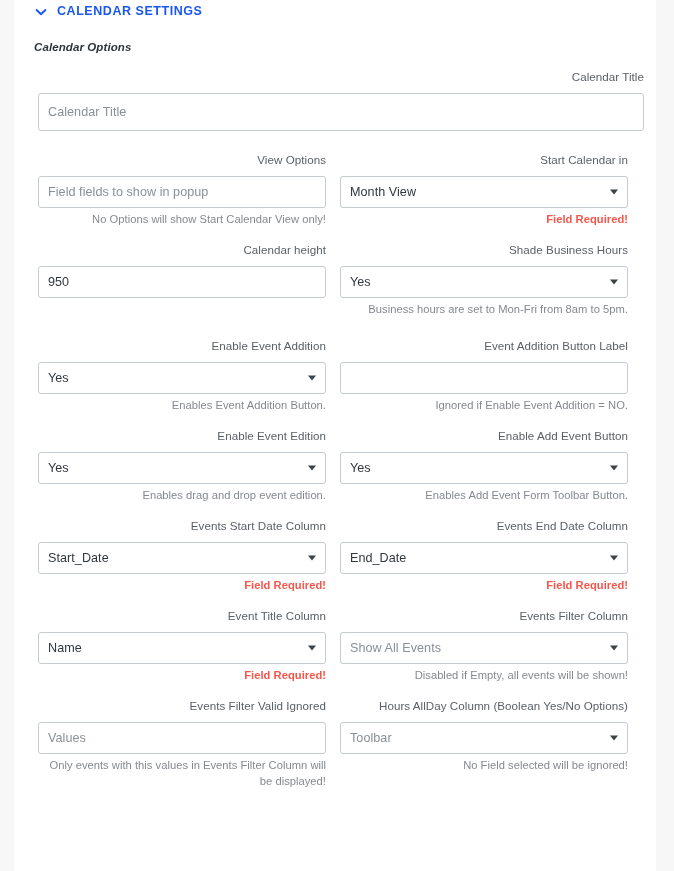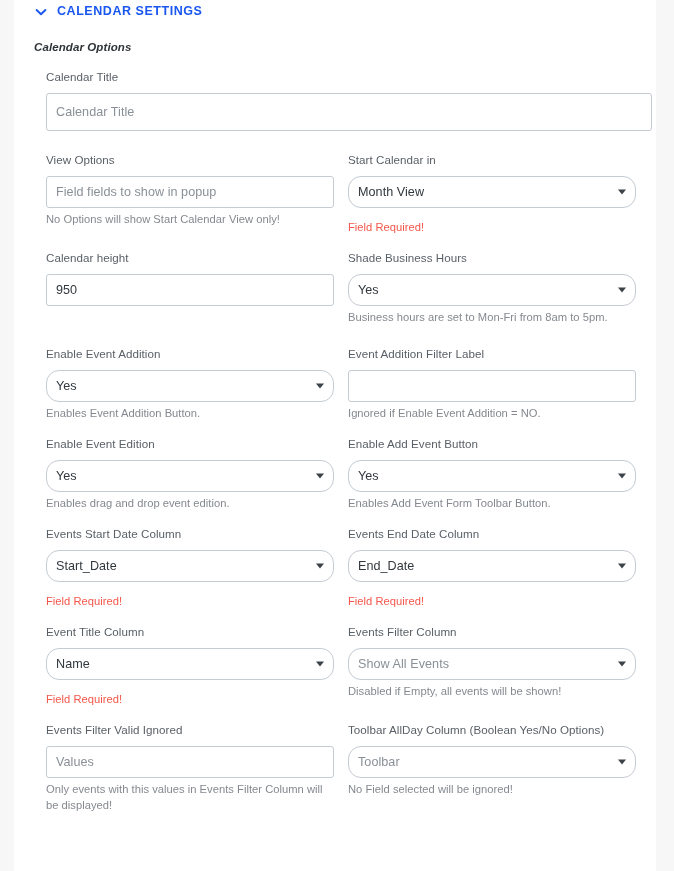--- a/index.html
+++ b/index.html
@@ -60,23 +60,24 @@
     left: 20px;
     top: 41px;
     font-size: 11.5px;
     font-weight: bold;
     color: #2e3338;
     letter-spacing: 0.1px;
     font-style: italic;
   }
   .form {
     position: absolute;
-    left: 32px;
+    left: 24px;
     top: 70px;
     width: 606px;
+    text-align: right;
   }
   .row {
     display: flex;
     gap: 14px;
     width: 606px;
   }
   .field {
     width: 288px;
     box-sizing: border-box;
   }
@@ -106,21 +107,21 @@
     font-size: 12.6px;
     color: #31373d;
     line-height: 16px;
     white-space: nowrap;
     overflow: hidden;
     letter-spacing: 0.05px;
   }
   .control .val.placeholder {
     color: #8a9097;
   }
-  .control.select { padding-right: 9px; border-radius: 13px; }
+  .control.select { padding-right: 9px; }
   .caret {
     position: absolute;
     right: 9px;
     top: 50%;
     transform: translateY(-50%);
     width: 0;
     height: 0;
     border-left: 4.5px solid transparent;
     border-right: 4.5px solid transparent;
     border-top: 5px solid #3b4248;
@@ -129,22 +130,23 @@
     font-size: 11.2px;
     color: #85898f;
     line-height: 16px;
     margin-top: 3px;
     letter-spacing: 0.02px;
   }
   .error {
     font-size: 11.2px;
     color: #f4574b;
     line-height: 16px;
-    margin-top: 11px;
+    margin-top: 3px;
     letter-spacing: 0.02px;
+    font-weight: bold;
   }
   .spacer-sm { height: 16px; }
   .spacer-md { height: 22px; }
 </style>
 </head>
 <body>
 
 <div class="page">
   <div class="panel">
 
@@ -214,21 +216,21 @@
       <div class="row">
         <div class="field">
           <div class="field-label">Enable Event Addition</div>
           <div class="control select">
             <span class="val">Yes</span>
             <span class="caret"></span>
           </div>
           <div class="help">Enables Event Addition Button.</div>
         </div>
         <div class="field">
-          <div class="field-label">Event Addition Filter Label</div>
+          <div class="field-label">Event Addition Button Label</div>
           <div class="control">
             <span class="val placeholder"></span>
           </div>
           <div class="help">Ignored if Enable Event Addition = NO.</div>
         </div>
       </div>
 
       <div class="spacer-sm"></div>
 
       <div class="row">
@@ -296,21 +298,21 @@
 
       <div class="row">
         <div class="field">
           <div class="field-label">Events Filter Valid Ignored</div>
           <div class="control">
             <span class="val placeholder">Values</span>
           </div>
           <div class="help">Only events with this values in Events Filter Column will be displayed!</div>
         </div>
         <div class="field">
-          <div class="field-label">Toolbar AllDay Column (Boolean Yes/No Options)</div>
+          <div class="field-label">Hours AllDay Column (Boolean Yes/No Options)</div>
           <div class="control select">
             <span class="val placeholder">Toolbar</span>
             <span class="caret"></span>
           </div>
           <div class="help">No Field selected will be ignored!</div>
         </div>
       </div>
 
     </div>
   </div>

